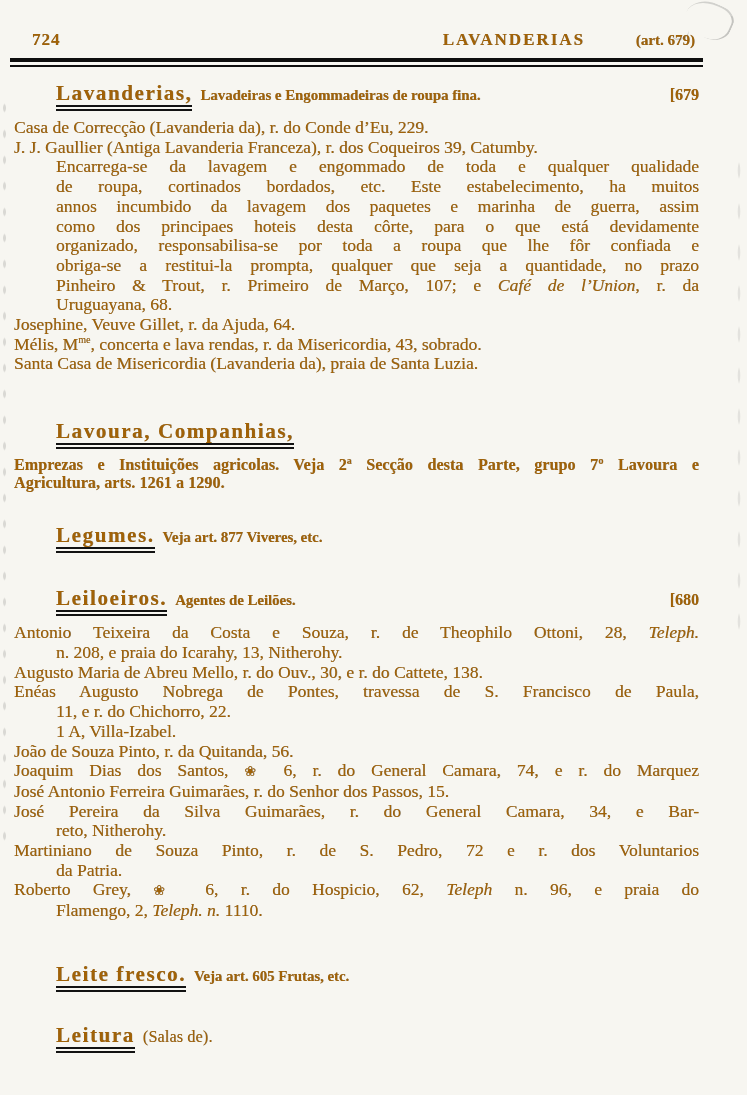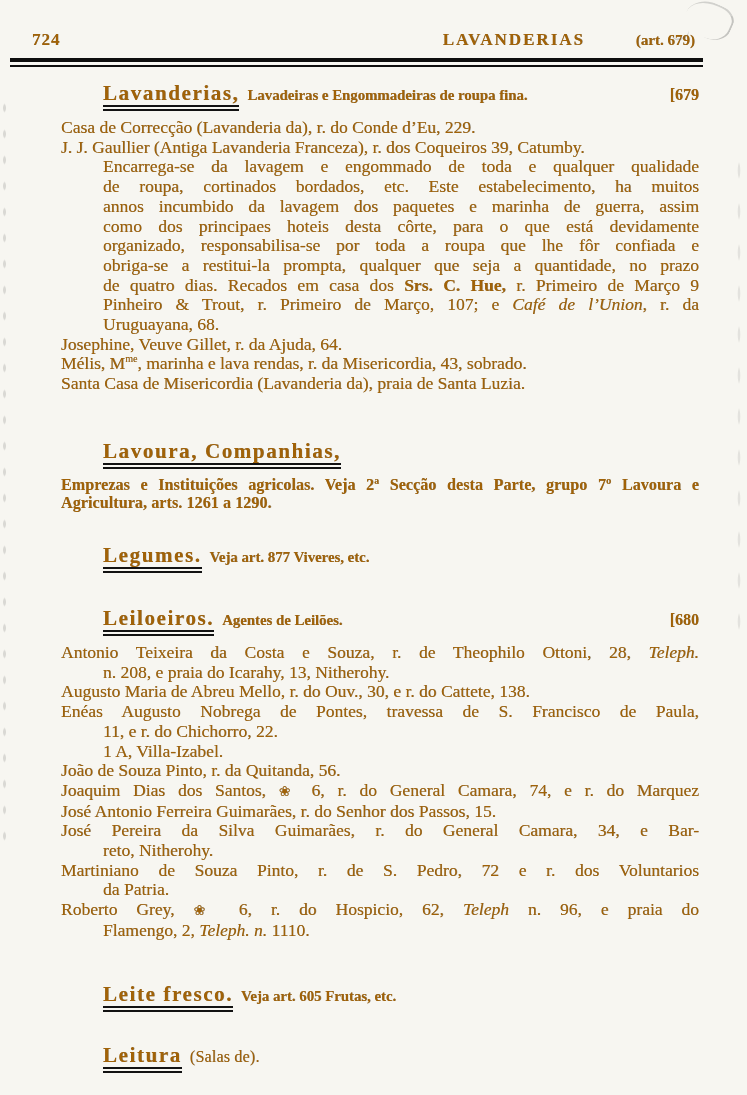--- a/index.html
+++ b/index.html
@@ -12,21 +12,21 @@
     background-size:11px 17px;
   }
   
   .header{display:flex;align-items:baseline;padding:30px 52px 6px 32px;font-weight:bold;}
   .page-num{width:110px;font-size:17px;letter-spacing:1px;}
   .header-title{flex:1;text-align:right;font-size:17px;letter-spacing:2px;}
   .article-ref{width:110px;text-align:right;font-size:15px;}
   .header-rule{margin:2px 44px 0 10px;height:3px;border-top:4px solid #0e0e0e;border-bottom:2px solid #0e0e0e;}
   
   .content{padding:0 48px 0 14px;}
-  .section{margin-top:30px;margin-left:47px;}
+  .section{margin-top:30px;}
   .sec-lavanderias{margin-top:15px;}
   .sec-lavoura{margin-top:46px;}
   .sec-legumes{margin-top:32px;}
   .sec-leiloeiros{margin-top:34px;}
   .sec-leite-fresco{margin-top:42px;}
   .sec-leitura{margin-top:32px;}
   .heading-row{display:flex;align-items:baseline;margin-left:42px;margin-bottom:7px;}
   .sec-heading{
     font-size:21px;font-weight:bold;letter-spacing:1.6px;line-height:1.05;
     border-bottom:6px double #121212;padding-bottom:1px;white-space:nowrap;
@@ -77,25 +77,24 @@
           <span class="marker">[679</span>
         </div>
         <div class="line"><span>Casa de Correcção (Lavanderia da), r. do Conde d’Eu, 229.</span></div>
         <div class="line"><span>J. J. Gaullier (Antiga Lavanderia Franceza), r. dos Coqueiros 39, Catumby.</span></div>
         <div class="line ind just"><span>Encarrega-se da lavagem e engommado de toda e qualquer qualidade</span></div>
         <div class="line ind just"><span>de roupa, cortinados bordados, etc. Este estabelecimento, ha muitos</span></div>
         <div class="line ind just"><span>annos incumbido da lavagem dos paquetes e marinha de guerra, assim</span></div>
         <div class="line ind just"><span>como dos principaes hoteis desta côrte, para o que está devidamente</span></div>
         <div class="line ind just"><span>organizado, responsabilisa-se por toda a roupa que lhe fôr confiada e</span></div>
         <div class="line ind just"><span>obriga-se a restitui-la prompta, qualquer que seja a quantidade, no prazo</span></div>
-        <div class="line ind just"><span>de quatro dias. Recados em casa dos </span><span class="bd">Srs. C. Hue,</span><span> r. Primeiro de Março 9</span></div>
         <div class="line ind just"><span>Pinheiro &amp; Trout, r. Primeiro de Março, 107; e </span><span class="it">Café de l’Union</span><span>, r. da</span></div>
         <div class="line ind"><span>Uruguayana, 68.</span></div>
         <div class="line"><span>Josephine, Veuve Gillet, r. da Ajuda, 64.</span></div>
-        <div class="line"><span>Mélis, M</span><span class="sup">me</span><span>, marinha e lava rendas, r. da Misericordia, 43, sobrado.</span></div>
+        <div class="line"><span>Mélis, M</span><span class="sup">me</span><span>, concerta e lava rendas, r. da Misericordia, 43, sobrado.</span></div>
         <div class="line"><span>Santa Casa de Misericordia (Lavanderia da), praia de Santa Luzia.</span></div>
       </section>
       <section class="section sec-lavoura">
         <div class="heading-row">
           <span class="sec-heading">Lavoura, Companhias,</span>
         </div>
         <div class="line small just"><span>Emprezas e Instituições agricolas. Veja 2ª Secção desta Parte, grupo 7º Lavoura e</span></div>
         <div class="line small"><span>Agricultura, arts. 1261 a 1290.</span></div>
       </section>
       <section class="section sec-legumes">

